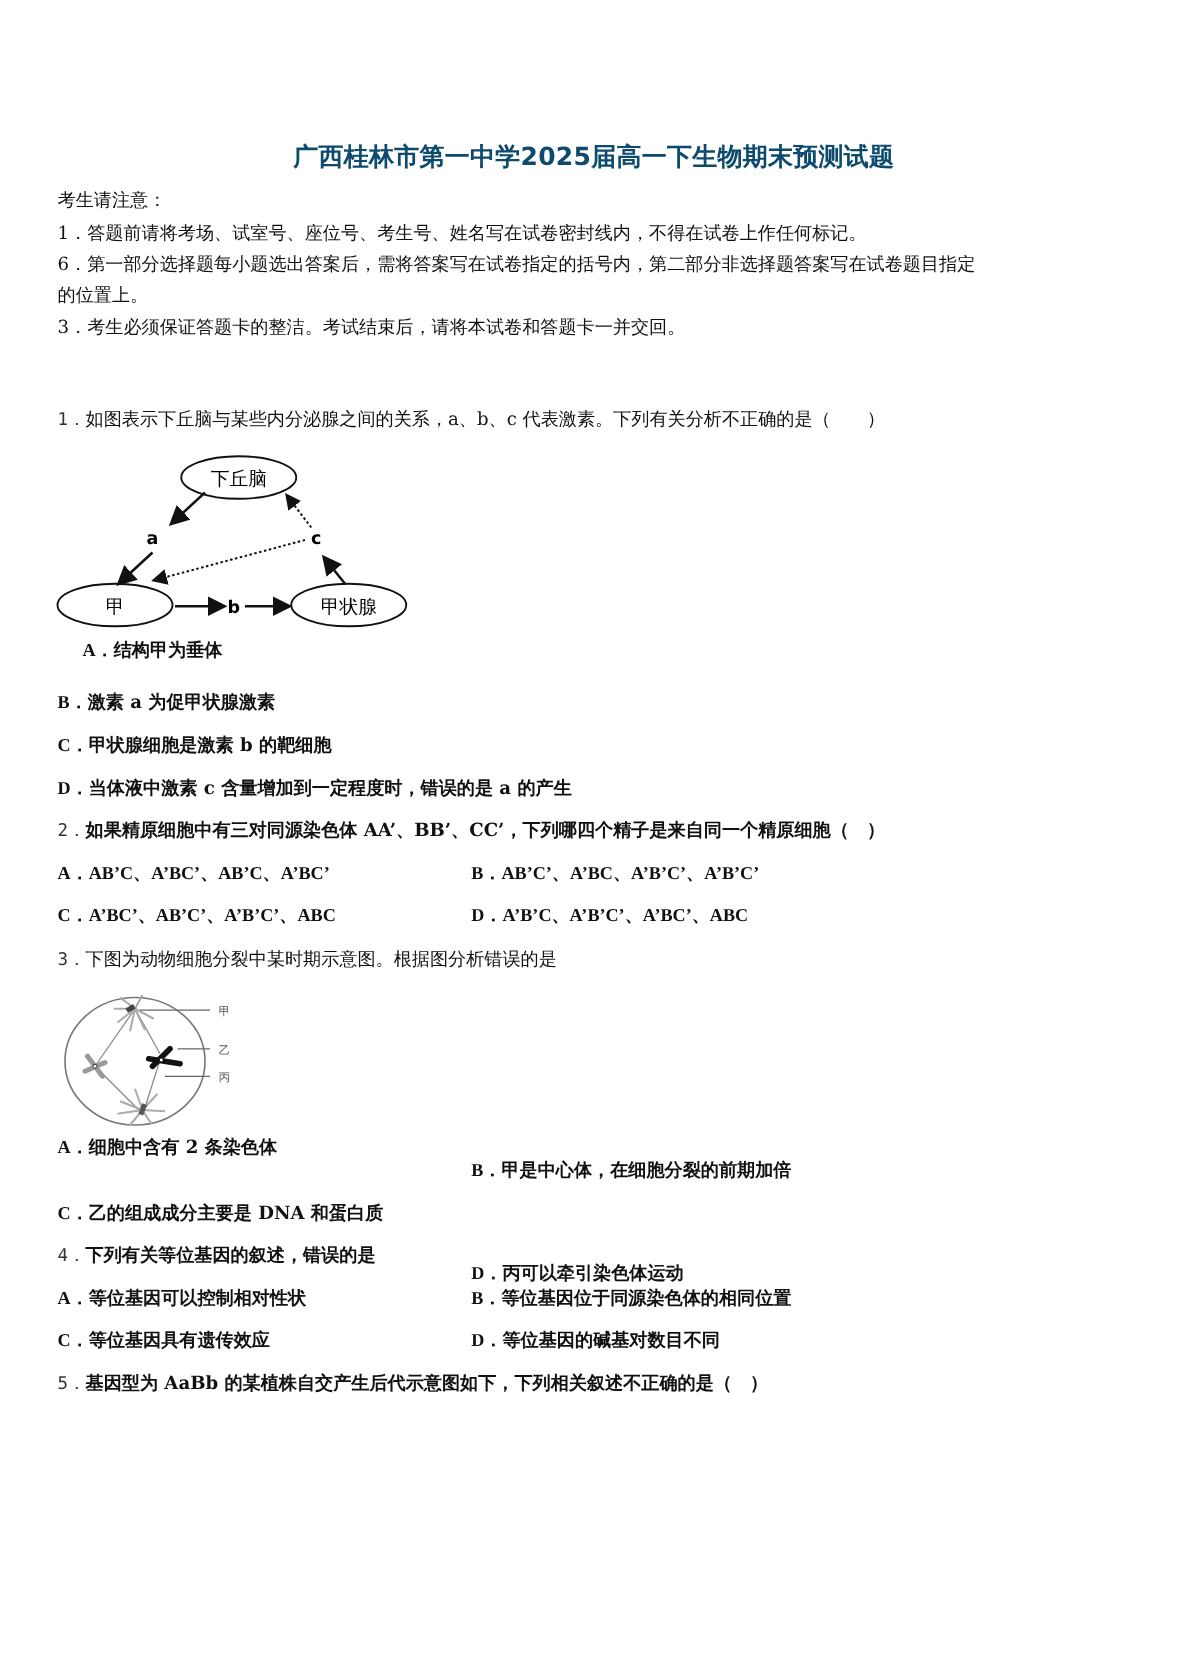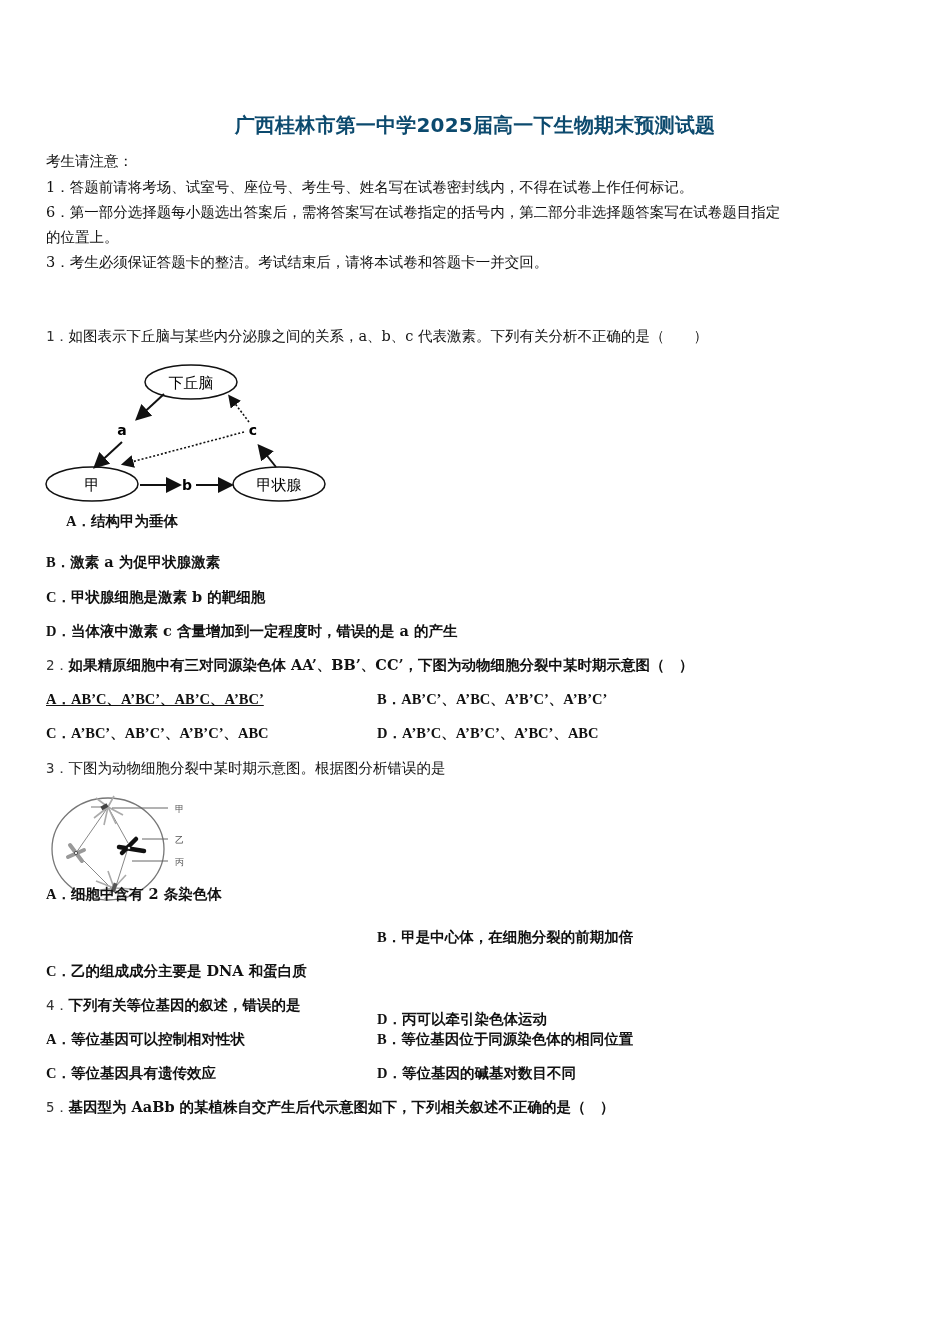--- a/index.html
+++ b/index.html
@@ -69,23 +69,23 @@
     <line x1="205" y1="62" x2="186" y2="37" stroke="#111" stroke-width="1.6" stroke-dasharray="2,2" marker-end="url(#ah)"></line>
     <line x1="200" y1="72" x2="80" y2="104" stroke="#111" stroke-width="1.6" stroke-dasharray="2,2" marker-end="url(#ah)"></line>
   </svg>
 
   <div class="opt" style="left:46px; top:511px;margin-left:20px;"><span class="olabel">A．</span><span class="otext">结构甲为垂体</span></div>
   <div class="opt" style="left:46px; top:552px;"><span class="olabel">B．</span><span class="otext">激素 a 为促甲状腺激素</span></div>
   <div class="opt" style="left:46px; top:587px;"><span class="olabel">C．</span><span class="otext">甲状腺细胞是激素 b 的靶细胞</span></div>
   <div class="opt" style="left:46px; top:621px;"><span class="olabel">D．</span><span class="otext">当体液中激素 c 含量增加到一定程度时，错误的是 a 的产生</span></div>
 
   <div class="line bold" style="top:655px;">
-    <span class="qnum">2．</span><span>如果精原细胞中有三对同源染色体 AA’、BB’、CC’，下图为动物细胞分裂中某时期示意图（　）</span>
+    <span class="qnum">2．</span><span>如果精原细胞中有三对同源染色体 AA’、BB’、CC’，下列哪四个精子是来自同一个精原细胞（　）</span>
   </div>
-  <div class="opt" style="left:46px; top:689px;text-decoration:underline;"><span class="olabel">A．</span><span class="otext latin">AB’C、A’BC’、AB’C、A’BC’</span></div>
+  <div class="opt" style="left:46px; top:689px;"><span class="olabel">A．</span><span class="otext latin">AB’C、A’BC’、AB’C、A’BC’</span></div>
   <div class="opt" style="left:377px; top:689px;"><span class="olabel">B．</span><span class="otext latin">AB’C’、A’BC、A’B’C’、A’B’C’</span></div>
   <div class="opt" style="left:46px; top:723px;"><span class="olabel">C．</span><span class="otext latin">A’BC’、AB’C’、A’B’C’、ABC</span></div>
   <div class="opt" style="left:377px; top:723px;"><span class="olabel">D．</span><span class="otext latin">A’B’C、A’B’C’、A’BC’、ABC</span></div>
 
   <div class="line" style="top:758px;">
     <span class="qnum">3．</span><span>下图为动物细胞分裂中某时期示意图。根据图分析错误的是</span>
   </div>
 
   <svg style="position:absolute; left:46px; top:793px;" width="150" height="112" viewBox="0 0 150 112">
     <ellipse cx="62" cy="56" rx="56" ry="51" fill="#fff" stroke="#777" stroke-width="1.3"></ellipse>
@@ -132,21 +132,21 @@
     <circle cx="83" cy="55" r="1.6" fill="#fff" stroke="#111" stroke-width="0.8"></circle>
 
     <line x1="66" y1="15" x2="122" y2="15" stroke="#666" stroke-width="1"></line>
     <line x1="96" y1="46" x2="122" y2="46" stroke="#666" stroke-width="1"></line>
     <line x1="86" y1="68" x2="122" y2="68" stroke="#666" stroke-width="1"></line>
     <text x="129" y="19" font-size="9" fill="#555">甲</text>
     <text x="129" y="50" font-size="9" fill="#555">乙</text>
     <text x="129" y="72" font-size="9" fill="#555">丙</text>
   </svg>
 
-  <div class="opt" style="left:46px; top:884px;text-align:right;"><span class="olabel">A．</span><span class="otext">细胞中含有 2 条染色体</span></div>
+  <div class="opt" style="left:46px; top:908px;text-align:right;"><span class="olabel">A．</span><span class="otext">细胞中含有 2 条染色体</span></div>
   <div class="opt" style="left:46px; top:961px;"><span class="olabel">C．</span><span class="otext">乙的组成成分主要是 DNA 和蛋白质</span></div>
   <div class="opt" style="left:377px; top:927px;"><span class="olabel">B．</span><span class="otext">甲是中心体，在细胞分裂的前期加倍</span></div>
   <div class="opt" style="left:377px; top:961px;margin-top:48px;"><span class="olabel">D．</span><span class="otext">丙可以牵引染色体运动</span></div>
 
   <div class="line bold" style="top:995px;">
     <span class="qnum">4．</span><span>下列有关等位基因的叙述，错误的是</span>
   </div>
   <div class="opt" style="left:46px; top:1029px;"><span class="olabel">A．</span><span class="otext">等位基因可以控制相对性状</span></div>
   <div class="opt" style="left:377px; top:1029px;text-align:right;"><span class="olabel">B．</span><span class="otext">等位基因位于同源染色体的相同位置</span></div>
   <div class="opt" style="left:46px; top:1063px;"><span class="olabel">C．</span><span class="otext">等位基因具有遗传效应</span></div>

